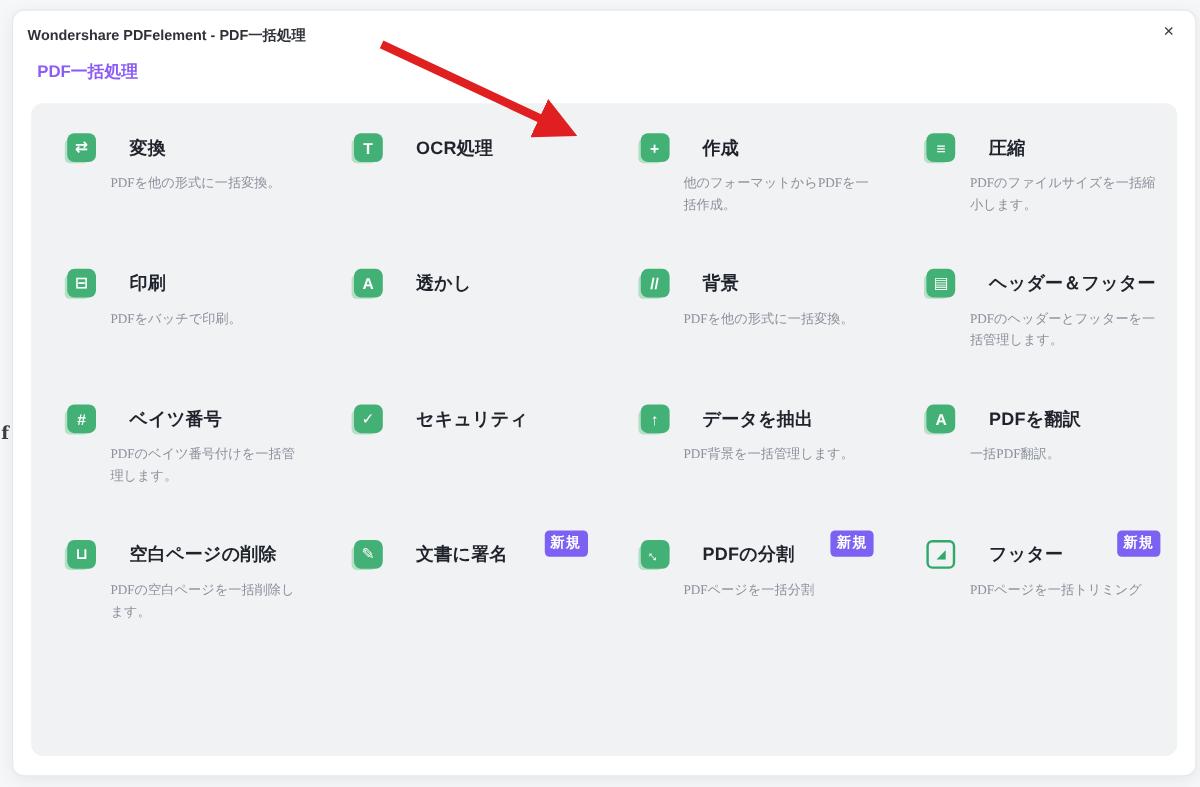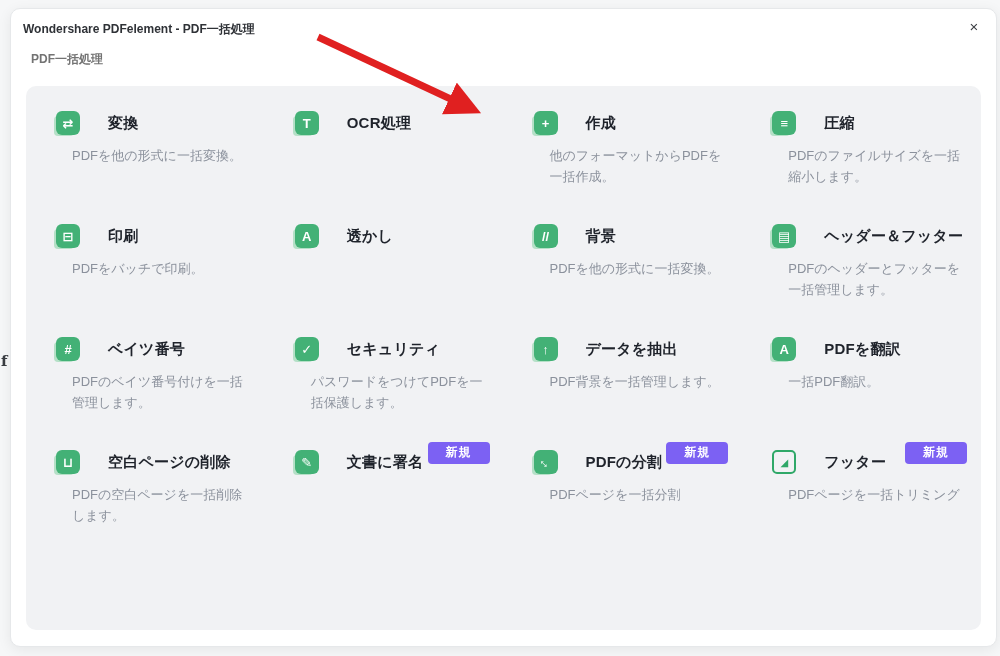--- a/index.html
+++ b/index.html
@@ -29,21 +29,21 @@
   }
   .titlebar-text { font-size:12px; color:#2f3237;font-weight:bold; }
   .close-btn {
     position:absolute; right:10px; top:5px;
     width:24px; height:24px;
     display:flex; align-items:center; justify-content:center;
     font-size:15px; color:#3c3f44; cursor:pointer;
   }
   .page-title {
     position:absolute; left:20px; top:42px;
-    font-size:12px; font-weight:700; color:#737373;
+    font-size:14px; font-weight:700; color:#8b5cf6;
   }
   .panel {
     position:absolute; left:15px; top:77px;
     width:955px; height:544px;
     background:#f1f2f4;
     border-radius:10px;
     display:grid;
     grid-template-columns:repeat(4,1fr);
     grid-template-rows:repeat(4,113px);
     padding-top:5px;
@@ -67,29 +67,29 @@
   .icon.outline {
     background:transparent;
     border:2.5px solid #2fa868;
     color:#2fa868;
     border-radius:5px;
     font-size:10px;
   }
   .icon .rot45 { display:inline-block; transform:rotate(45deg); }
   .cell-title { font-size:15px; font-weight:700; color:#1f232b; letter-spacing:.2px;margin-left:16px; }
   .cell-desc {
-    margin:10px 0 0 16px;
+    margin:10px 0 0 36px;
     max-width:184px;
-    font-size:13px; line-height:1.62; color:#8b919c;
+    font-size:11px; line-height:1.62; color:#8b919c;font-family:Liberation Serif, serif;
   }
   .badge {
     position:absolute; top:12px; right:14px;
     background:#7c61f3; color:#ffffff;
     font-size:12px; font-weight:700;
-    padding:2px 18px 3px; border-radius:4px;
+    padding:2px 5px 3px; border-radius:4px;
     letter-spacing:1px;
   }
   .highlight-box {
     position:absolute; left:487px; top:82px;
     width:248px; height:104px;
     background:#ffffff;
     border:3px solid #e02020;
     border-radius:2px;
     z-index:0;
   }
@@ -206,21 +206,20 @@
       <div class="cell-desc">PDFのベイツ番号付けを一括管理します。</div>
     </div>
 
     <div class="cell">
       <div class="cell-head">
         <span class="icon solid">
             <span>✓</span>
           </span>
         <span class="cell-title">セキュリティ</span>
       </div>
-      <div class="cell-desc">パスワードをつけてPDFを一括保護します。</div>
     </div>
 
     <div class="cell">
       <div class="cell-head">
         <span class="icon solid">
             <span>↑</span>
           </span>
         <span class="cell-title">データを抽出</span>
       </div>
       <div class="cell-desc">PDF背景を一括管理します。</div>

